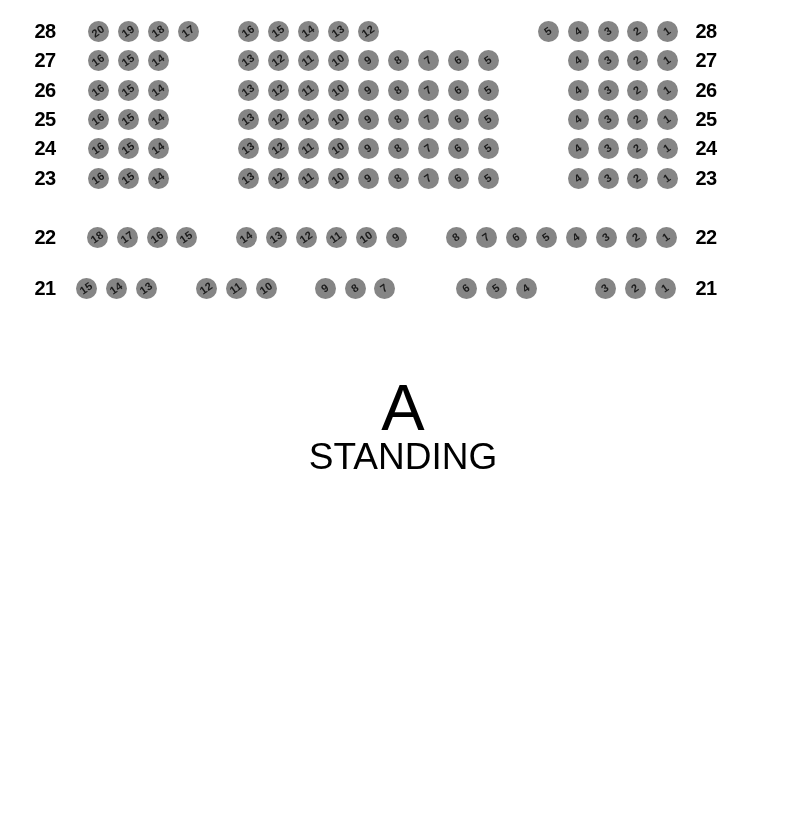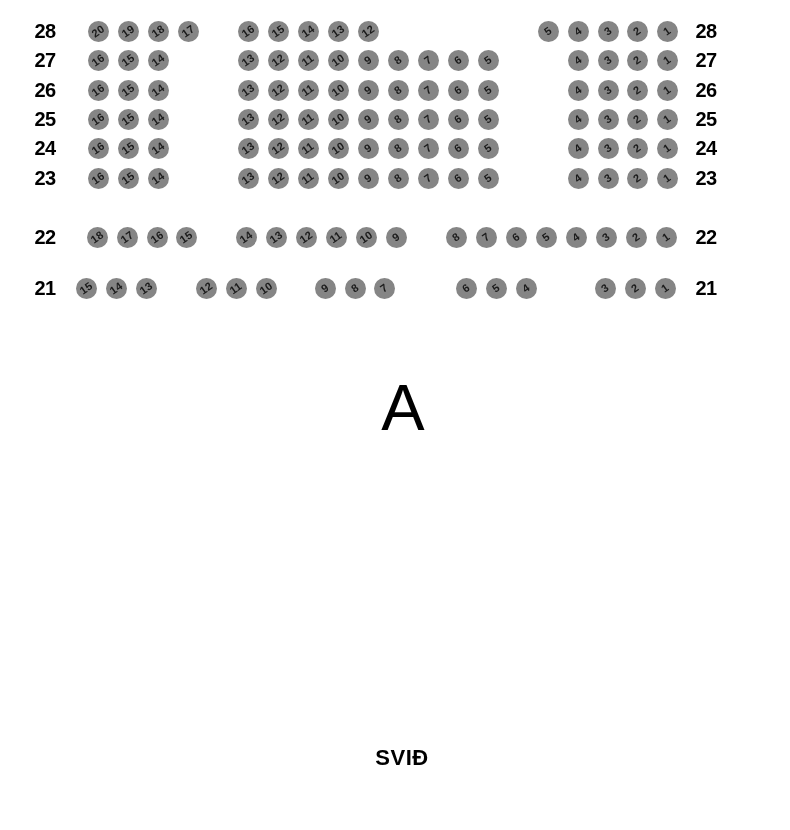--- a/index.html
+++ b/index.html
@@ -77,21 +77,21 @@
     font-weight: 700;
     letter-spacing: 0.5px;
     color: var(--text, #000000);
   }
 </style>
 </head>
 <body>
 
 <div id="stage-canvas">
   <div class="section-title">A</div>
-  <div class="stage-label">SVIÐ</div>
+  <div class="section-subtitle">STANDING</div>
 <div class="row-label" style="left: 27px; top: 21px;">28</div>
     <div class="row-label" style="left: 688px; top: 21px;">28</div>
     <div class="seat" style="left: 87.5px; top: 20.5px; width: 21px; height: 21px;">
       <span class="num" style="transform: rotate(-35deg);">20</span>
     </div>
     <div class="seat" style="left: 117.5px; top: 20.5px; width: 21px; height: 21px;">
       <span class="num" style="transform: rotate(-35deg);">19</span>
     </div>
     <div class="seat" style="left: 147.5px; top: 20.5px; width: 21px; height: 21px;">
       <span class="num" style="transform: rotate(-35deg);">18</span>

